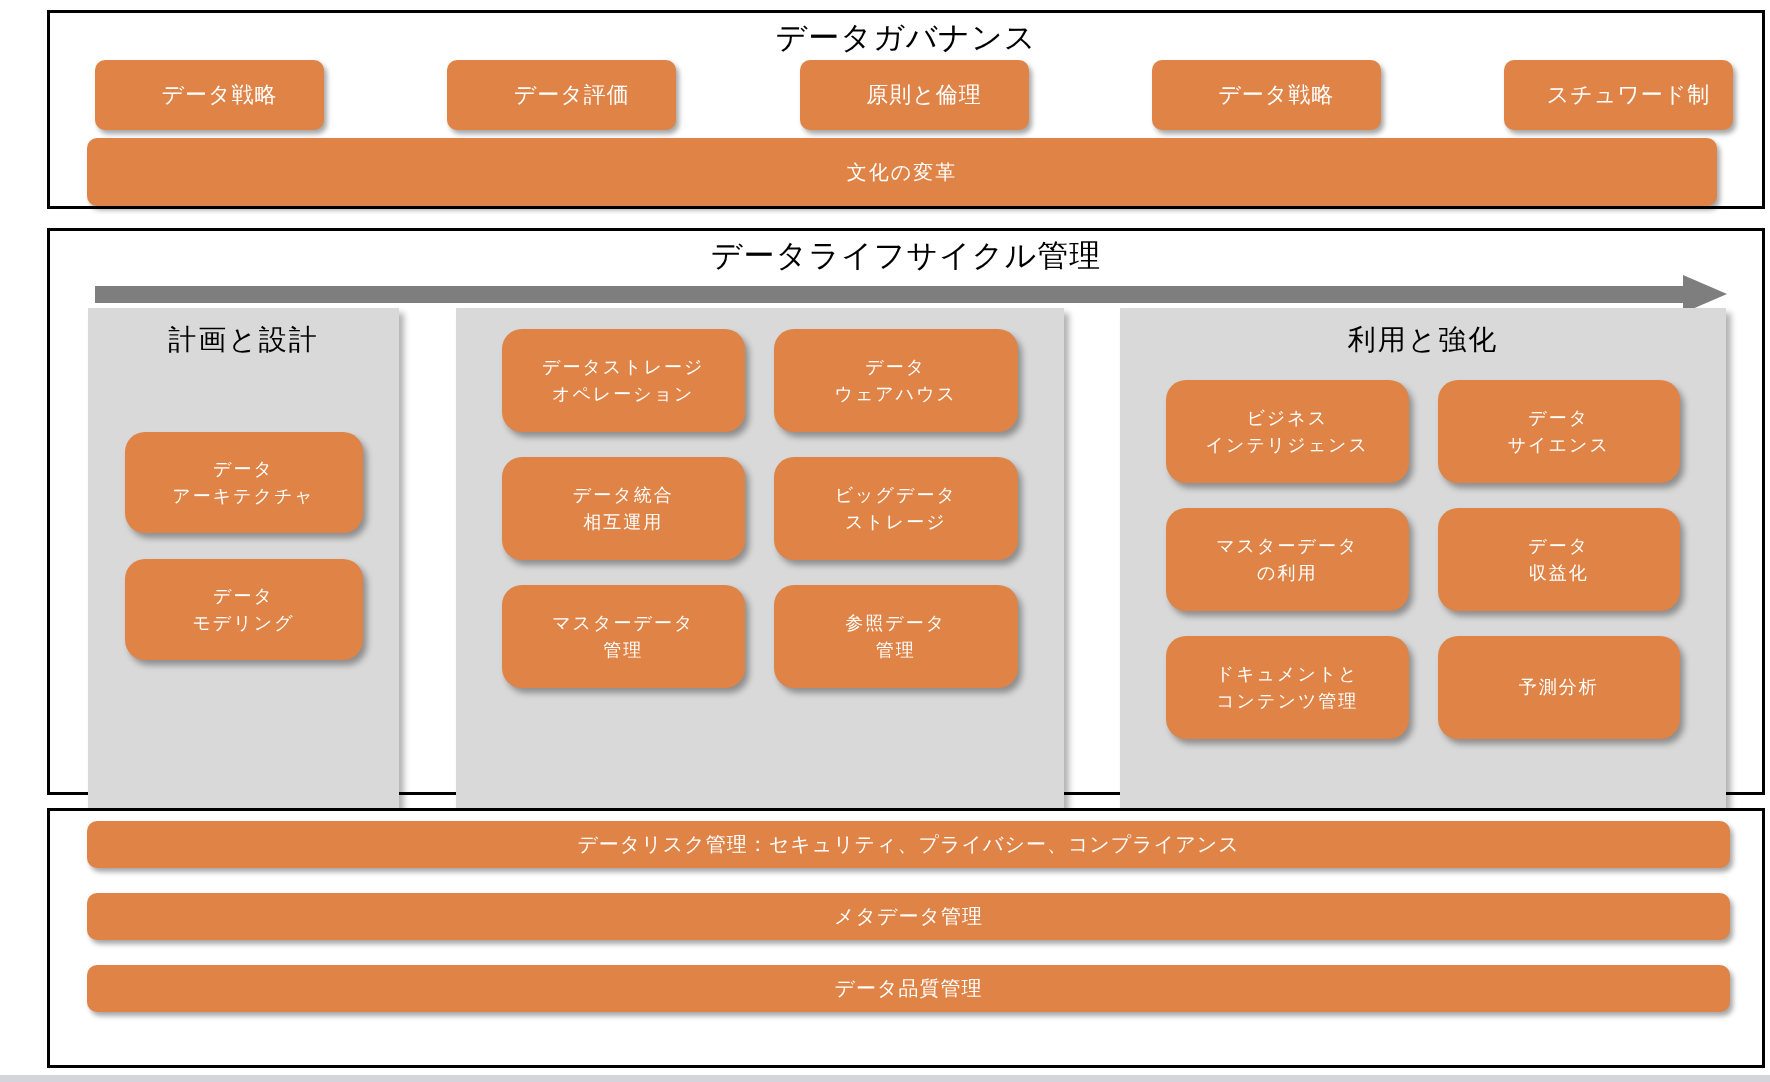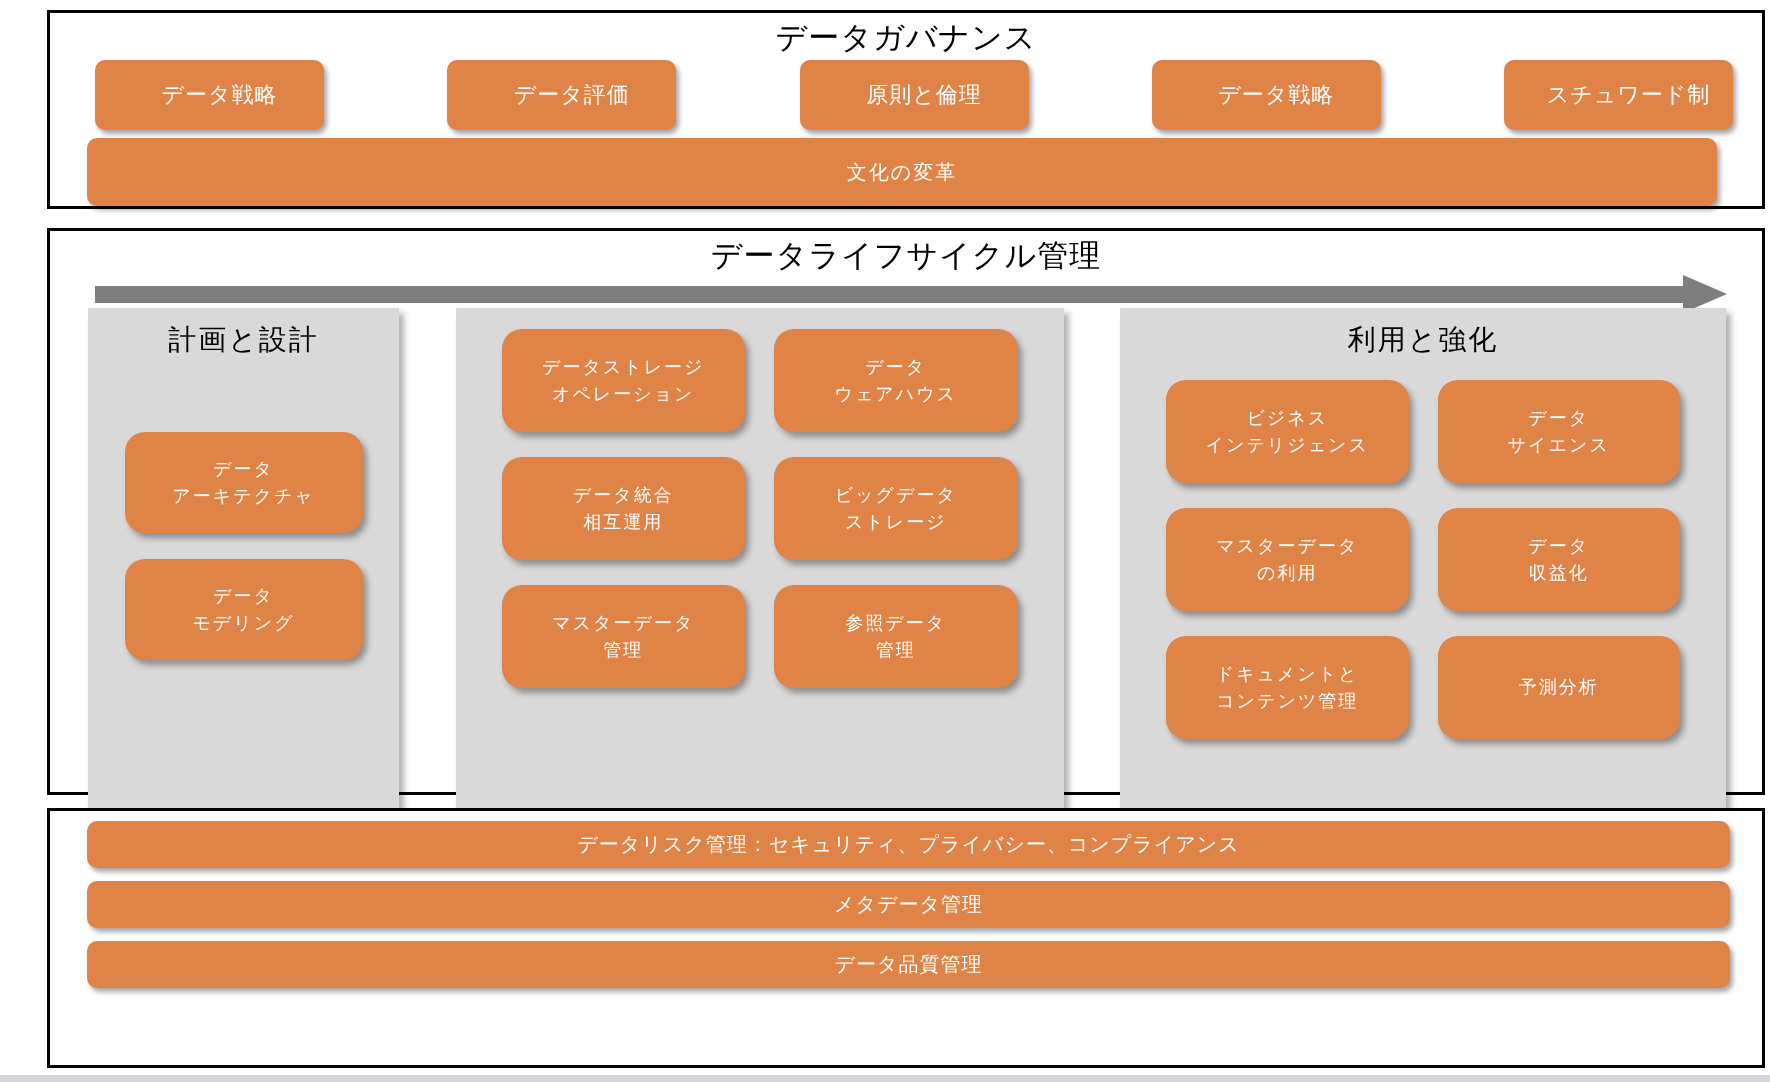--- a/index.html
+++ b/index.html
@@ -87,21 +87,21 @@
   .pbtn{
     background:var(--orange);border-radius:20px;color:#fff;
     display:flex;align-items:center;justify-content:center;text-align:center;
     font-size:18px;letter-spacing:2px;line-height:1.5;white-space:pre-line;
     box-shadow:4px 5px 6px rgba(0,0,0,0.35);
   }
 
   
   .fbars{
     margin:10px 32px 0 37px;
-    display:flex;flex-direction:column;gap:13px;justify-content:space-between;
+    display:flex;flex-direction:column;gap:25px;justify-content:space-between;
   }
   .fbar{height:47px;font-size:20px;letter-spacing:1px;}
 
   .bottom-strip{
     position:absolute;left:0;bottom:0;width:1770px;height:7px;
     background:var(--strip-gray);
   }
 </style>
 </head>
 <body>

